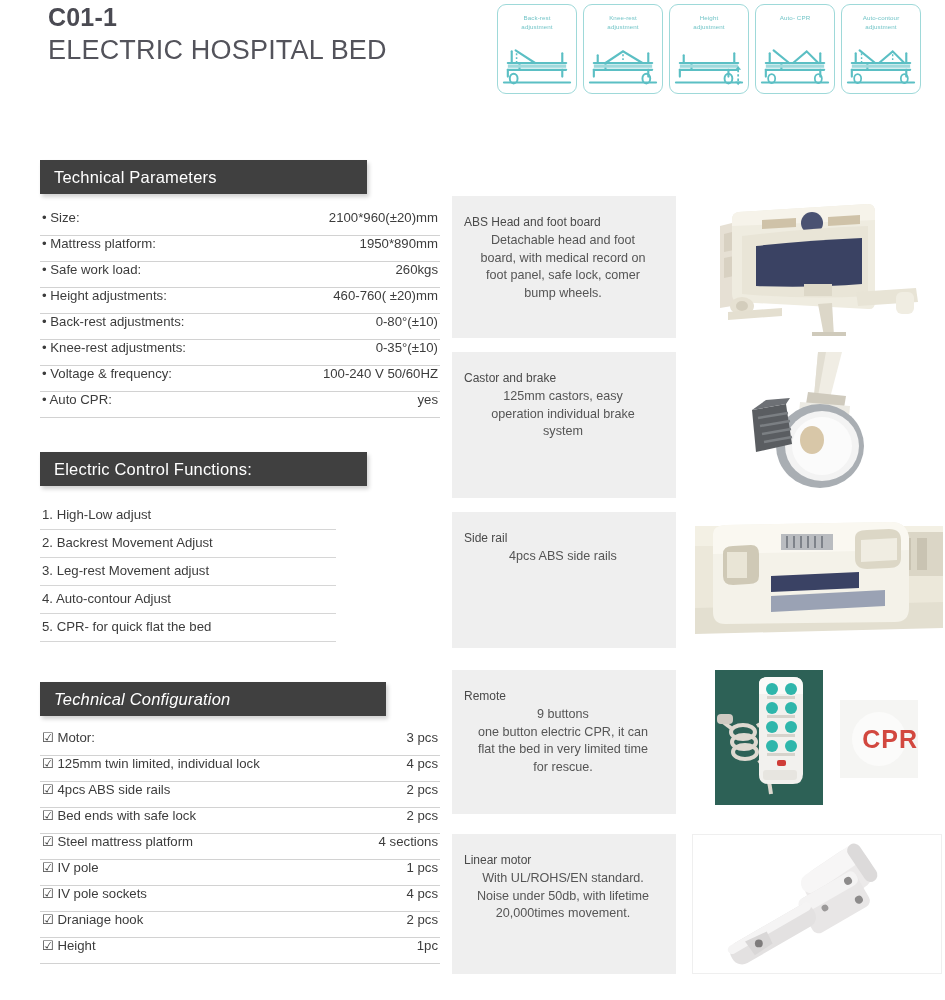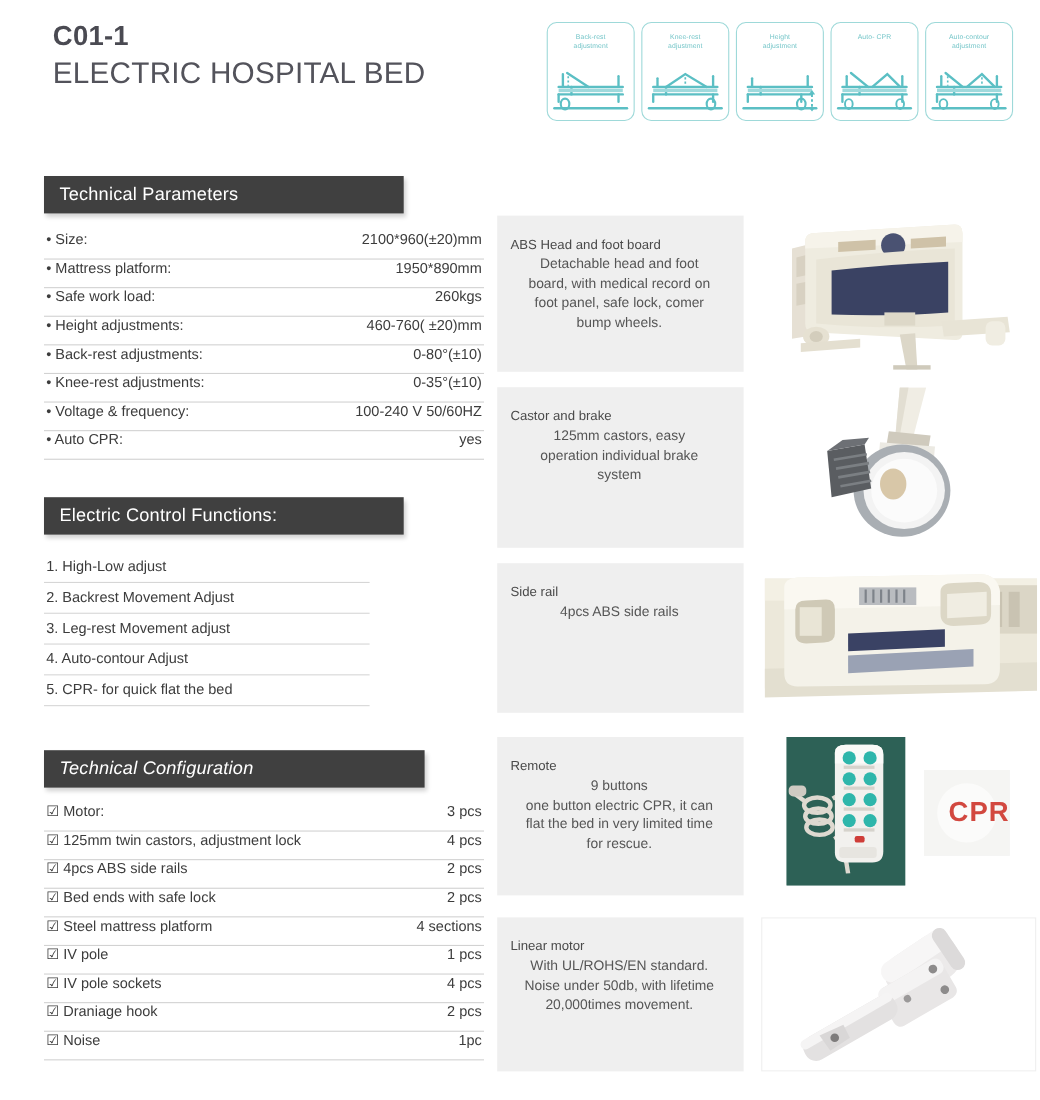--- a/index.html
+++ b/index.html
@@ -12,21 +12,21 @@
     height: 1000px;
     position: relative;
     font-family: "Liberation Sans", sans-serif;
     color: #3b3b3b;
     overflow: hidden;
   }
 
   
   #header {
     position: absolute;
-    left: 0; top: 16px;
+    left: 0; top: 0;
     width: 945px; height: 108px;
   }
   #title-block {
     position: absolute;
     left: 48px; top: 2px;
   }
   #model-code {
     font-size: 25px;
     font-weight: bold;
     color: #4a4a52;
@@ -375,21 +375,21 @@
   </ul>
 
   <div id="tech-config-header" class="section-header" style="margin-top:40px;font-style:italic;">Technical Configuration</div>
 
   <ul class="spec-list" style="margin-top:14px;">
     <li class="spec-row">
       <span class="spec-label">☑ Motor:</span>
       <span class="spec-value">3 pcs</span>
     </li>
     <li class="spec-row">
-      <span class="spec-label">☑ 125mm twin castors, adjustment lock</span>
+      <span class="spec-label">☑ 125mm twin limited, individual lock</span>
       <span class="spec-value">4 pcs</span>
     </li>
     <li class="spec-row">
       <span class="spec-label">☑ 4pcs ABS side rails</span>
       <span class="spec-value">2 pcs</span>
     </li>
     <li class="spec-row">
       <span class="spec-label">☑ Bed ends with safe lock</span>
       <span class="spec-value">2 pcs</span>
     </li>
@@ -403,21 +403,21 @@
     </li>
     <li class="spec-row">
       <span class="spec-label">☑ IV pole sockets</span>
       <span class="spec-value">4 pcs</span>
     </li>
     <li class="spec-row">
       <span class="spec-label">☑ Draniage hook</span>
       <span class="spec-value">2 pcs</span>
     </li>
     <li class="spec-row">
-      <span class="spec-label">☑ Noise</span>
+      <span class="spec-label">☑ Height</span>
       <span class="spec-value">1pc</span>
     </li>
   </ul>
 </div>
 
 <div class="feature-card" style="top:196px; height:142px;">
   <div class="feature-title">ABS Head and foot board</div>
   <div class="feature-desc">Detachable head and foot
 board, with medical record on
 foot panel,  safe lock, comer

